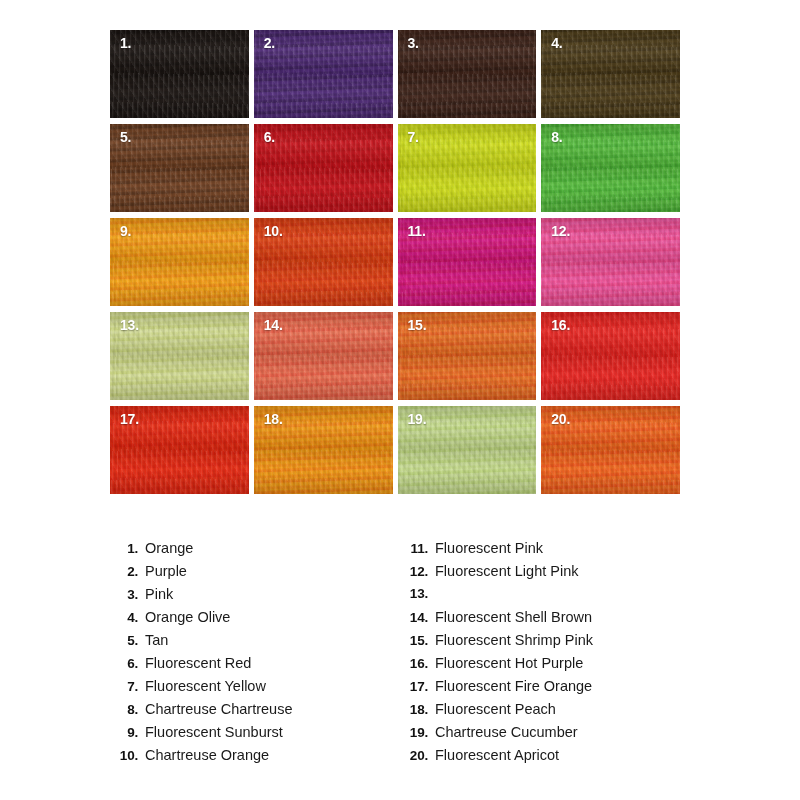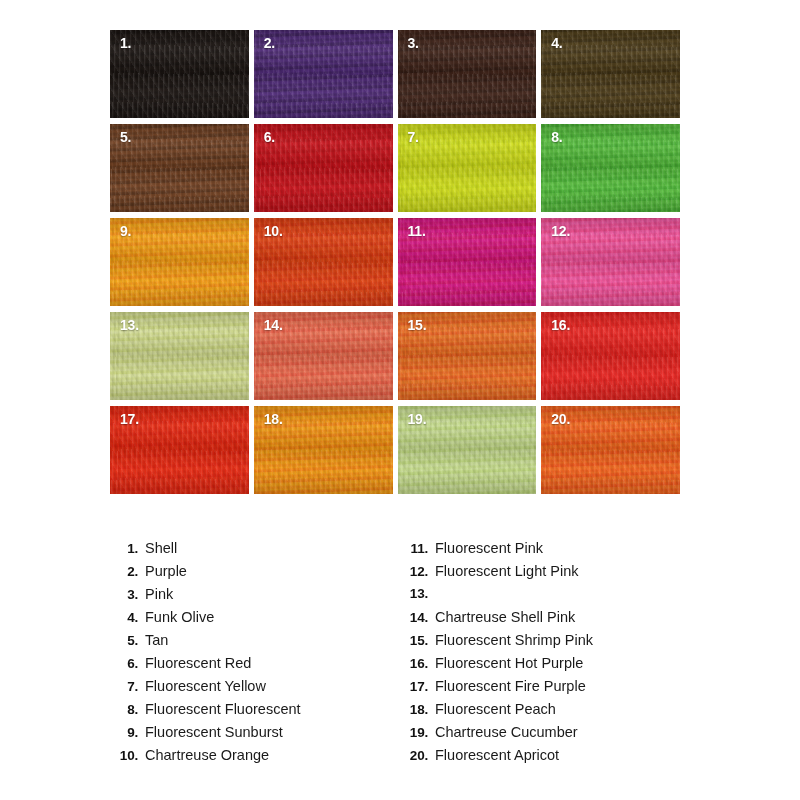--- a/index.html
+++ b/index.html
@@ -252,49 +252,49 @@
       <div class="tex-speck" style="background-position: 5px 0px;"></div>
       <div class="tex-shade"></div>
       <div class="swatch-number">20.</div>
     </div>
   </div>
 
 <div id="legend">
   <div class="legend-col" id="legend-left">
       <div class="legend-item">
         <span class="legend-num">1.</span>
-        <span class="legend-name">Shell</span>
+        <span class="legend-name">Orange</span>
       </div>
       <div class="legend-item">
         <span class="legend-num">2.</span>
         <span class="legend-name">Purple</span>
       </div>
       <div class="legend-item">
         <span class="legend-num">3.</span>
         <span class="legend-name">Pink</span>
       </div>
       <div class="legend-item">
         <span class="legend-num">4.</span>
-        <span class="legend-name">Funk Olive</span>
+        <span class="legend-name">Orange Olive</span>
       </div>
       <div class="legend-item">
         <span class="legend-num">5.</span>
         <span class="legend-name">Tan</span>
       </div>
       <div class="legend-item">
         <span class="legend-num">6.</span>
         <span class="legend-name">Fluorescent Red</span>
       </div>
       <div class="legend-item">
         <span class="legend-num">7.</span>
         <span class="legend-name">Fluorescent Yellow</span>
       </div>
       <div class="legend-item">
         <span class="legend-num">8.</span>
-        <span class="legend-name">Fluorescent Fluorescent</span>
+        <span class="legend-name">Chartreuse Chartreuse</span>
       </div>
       <div class="legend-item">
         <span class="legend-num">9.</span>
         <span class="legend-name">Fluorescent Sunburst</span>
       </div>
       <div class="legend-item">
         <span class="legend-num">10.</span>
         <span class="legend-name">Chartreuse Orange</span>
       </div>
     </div>
@@ -305,33 +305,33 @@
       </div>
       <div class="legend-item">
         <span class="legend-num">12.</span>
         <span class="legend-name">Fluorescent Light Pink</span>
       </div>
       <div class="legend-item">
         <span class="legend-num">13.</span>
       </div>
       <div class="legend-item">
         <span class="legend-num">14.</span>
-        <span class="legend-name">Chartreuse Shell Pink</span>
+        <span class="legend-name">Fluorescent Shell Brown</span>
       </div>
       <div class="legend-item">
         <span class="legend-num">15.</span>
         <span class="legend-name">Fluorescent Shrimp Pink</span>
       </div>
       <div class="legend-item">
         <span class="legend-num">16.</span>
         <span class="legend-name">Fluorescent Hot Purple</span>
       </div>
       <div class="legend-item">
         <span class="legend-num">17.</span>
-        <span class="legend-name">Fluorescent Fire Purple</span>
+        <span class="legend-name">Fluorescent Fire Orange</span>
       </div>
       <div class="legend-item">
         <span class="legend-num">18.</span>
         <span class="legend-name">Fluorescent Peach</span>
       </div>
       <div class="legend-item">
         <span class="legend-num">19.</span>
         <span class="legend-name">Chartreuse Cucumber</span>
       </div>
       <div class="legend-item">

